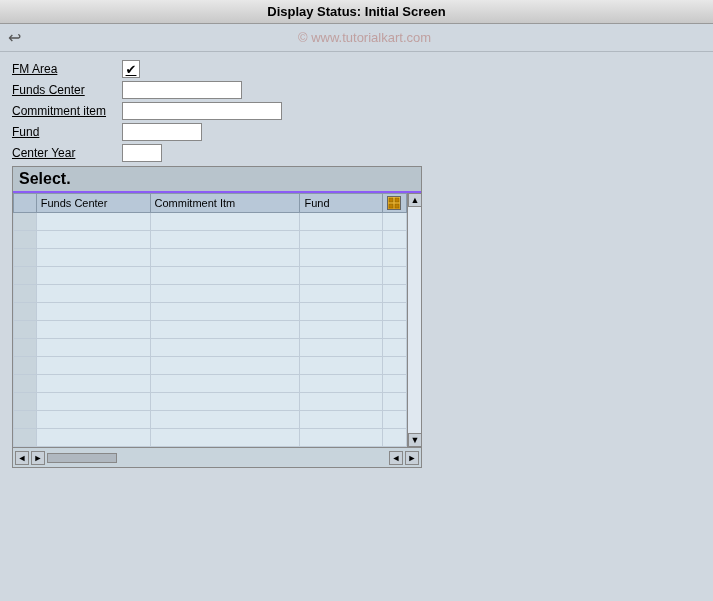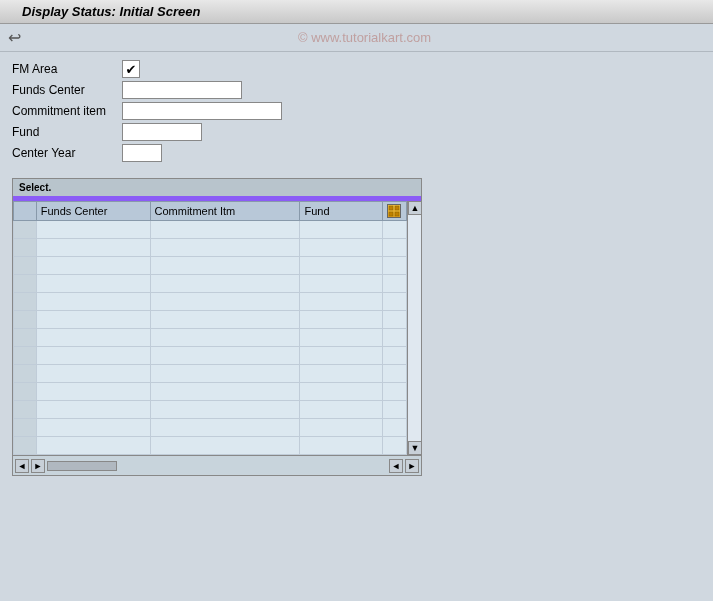--- a/index.html
+++ b/index.html
@@ -9,24 +9,24 @@
       background-color: #d0d8e0;
       width: 713px;
       height: 601px;
       overflow: hidden;
     }
 
     .title-bar {
       background: linear-gradient(to bottom, #e8e8e8, #c8c8c8);
       border-bottom: 1px solid #999;
       padding: 4px 22px;
-      font-style: italic;
       font-weight: bold;
       font-size: 13px;
       color: #000;
+      text-align: center;
     }
 
     .toolbar {
       background-color: #d0d8e0;
       padding: 4px 8px;
       display: flex;
       align-items: center;
       border-bottom: 1px solid #b0b8c0;
       position: relative;
     }
@@ -46,21 +46,22 @@
       pointer-events: none;
       margin-left: 8px;
     }
 
     .main-content {
       padding: 8px 12px;
       background-color: #d0d8e0;
     }
 
     .form-area {
-      margin-bottom: 16px;
+      margin-bottom: 4px;
+      text-decoration: underline;
     }
 
     .form-row {
       display: flex;
       align-items: center;
       margin-bottom: 3px;
     }
 
     .form-label {
       width: 110px;
@@ -101,22 +102,22 @@
     .select-panel {
       border: 1px solid #888;
       background-color: #ccd4dc;
       width: 410px;
     }
 
     .select-header {
       background-color: #b8c4cc;
       padding: 3px 6px;
       font-weight: bold;
-      font-size: 10px;
-      border-bottom: 5px solid #8b5cf6;
+      font-size: 16px;
+      border-bottom: 2px solid #8b5cf6;
     }
 
     .table-main {
       flex: 1;
       overflow: hidden;
     }
 
     .table-scroll-v {
       display: flex;
       flex-direction: column;

